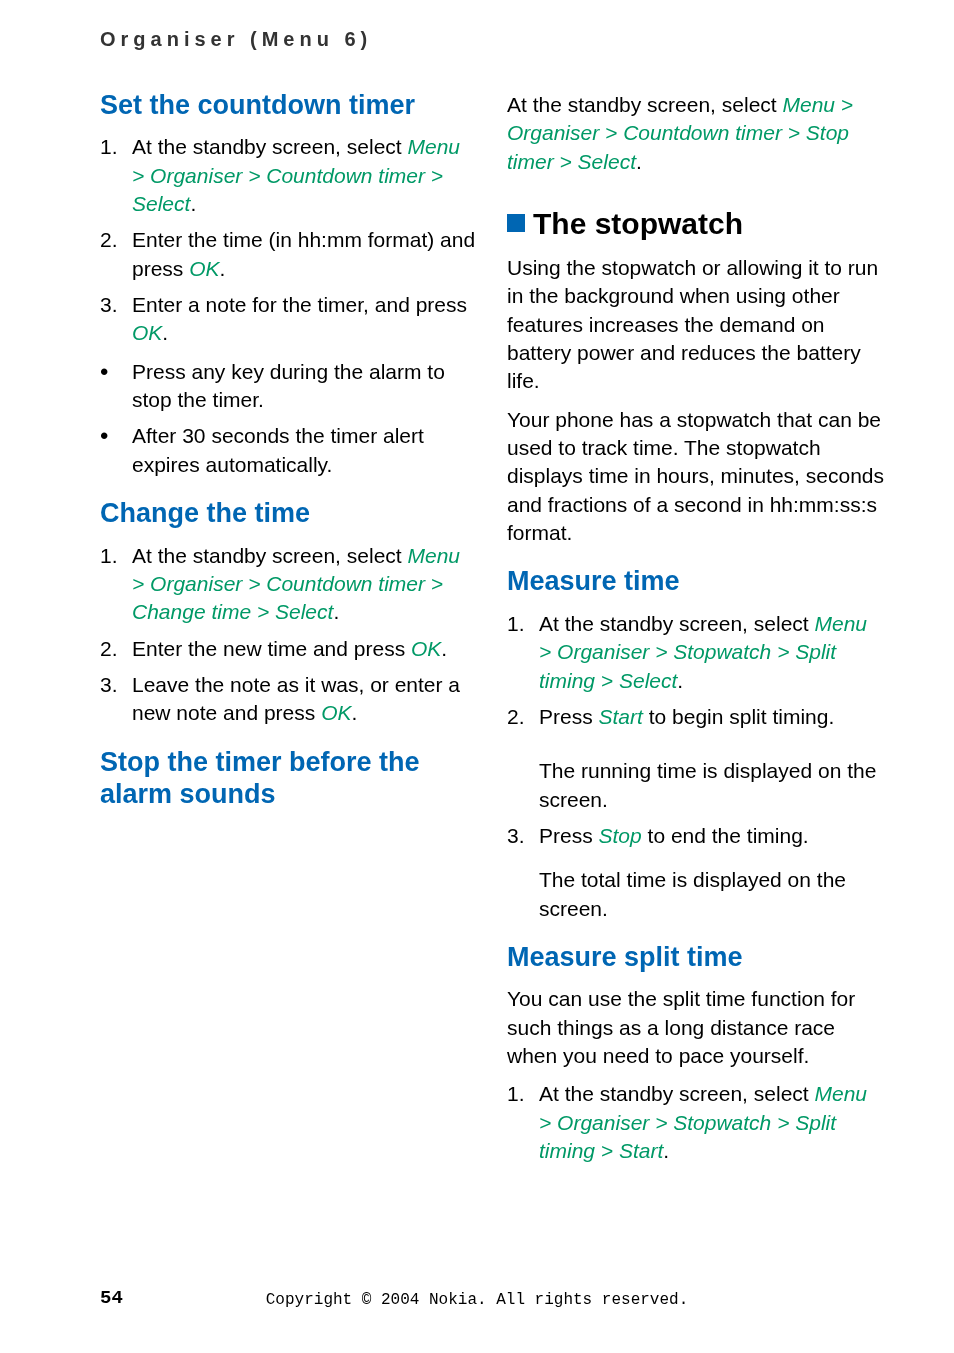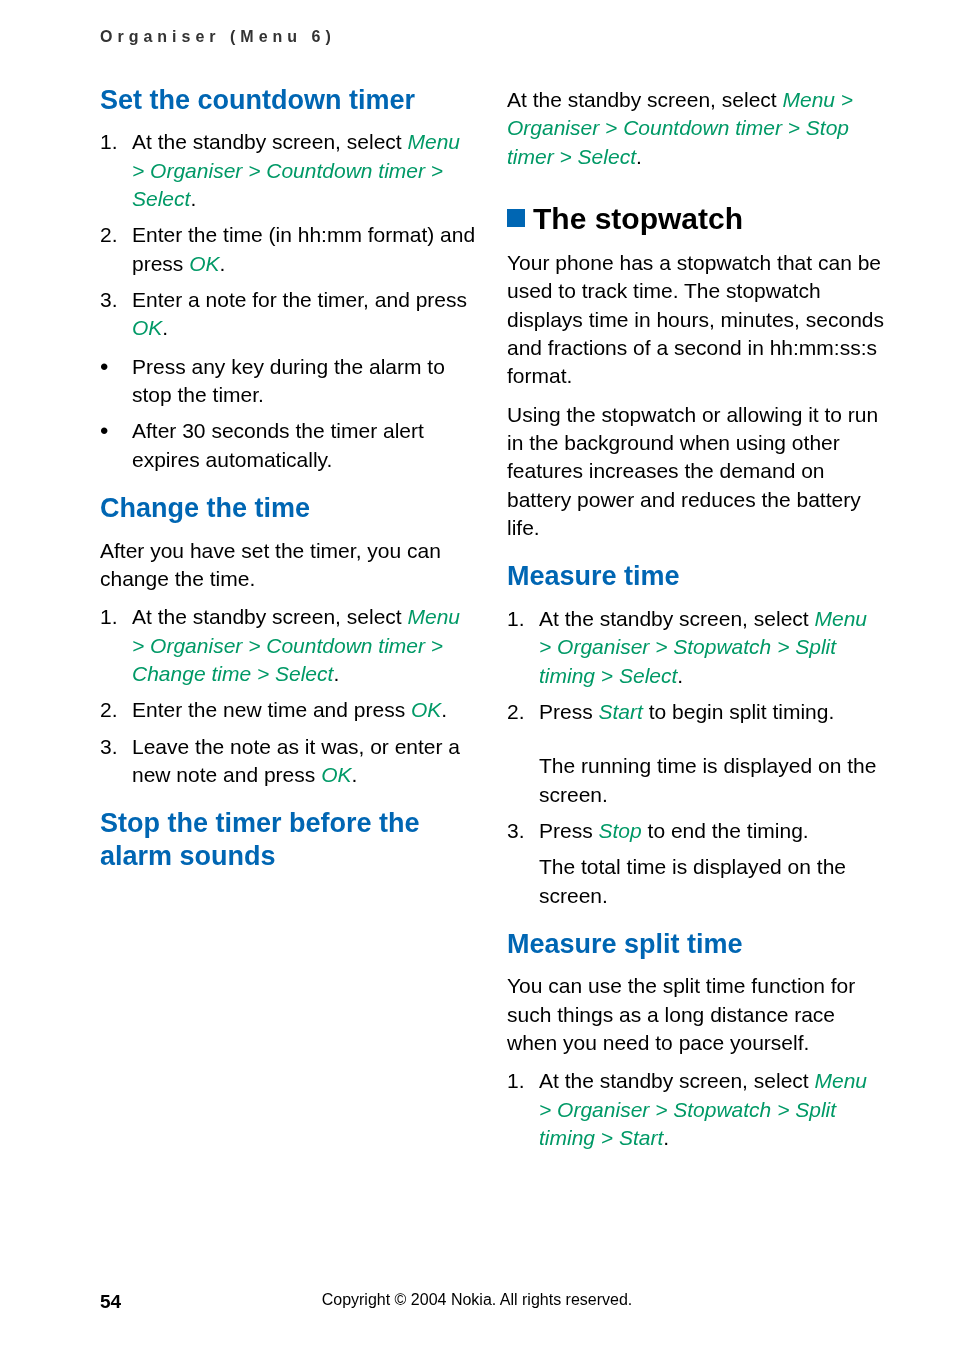--- a/index.html
+++ b/index.html
@@ -6,21 +6,21 @@
     body {
       width: 954px;
       height: 1353px;
       background: #fff;
       font-family: Arial, Helvetica, sans-serif;
       color: #000;
       position: relative;
     }
     .page-header {
       padding: 28px 0 0 100px;
-      font-size: 16px;
+      font-size: 20px;
       letter-spacing: 5px;
       font-weight: bold;
       color: #333;
     }
     .columns {
       display: flex;
       gap: 30px;
       padding: 20px 70px 0 100px;
     }
     .col { flex: 1; }
@@ -74,22 +74,23 @@
       height: 20px;
       vertical-align: middle;
       margin: 0 2px;
     }
     .footer {
       position: absolute;
       bottom: 44px;
       left: 0;
       width: 100%;
       display: flex;
-      align-items: flex-start;
+      align-items: flex-end;
       font-size: 16px;
+      font-family: Liberation Mono, monospace;
     }
     .footer .pnum {
       position:absolute;
       left: 100px;
       font-weight: bold;
       font-size: 19px;
     }
     .footer .copy {
       width: 100%;
       text-align: center;
@@ -133,21 +134,20 @@
         <div class="li-bullet">•</div>
         <div class="li-text">Press any key during the alarm to stop the timer.</div>
       </div>
       <div class="li">
         <div class="li-bullet">•</div>
         <div class="li-text">After 30 seconds the timer alert expires automatically.</div>
       </div>
     </div>
 
     <div class="h2">Change the time</div>
-    <div class="body">After you have set the timer, you can change the time.</div>
 
     <div class="ol">
       <div class="li">
         <div class="li-num">1.</div>
         <div class="li-text">
           <span>At the standby screen, select </span><span class="inline-italic">Menu &gt; Organiser &gt; Countdown timer &gt; Change time &gt; Select</span><span>.</span>
         </div>
       </div>
       <div class="li">
         <div class="li-num">2.</div>
@@ -170,22 +170,22 @@
   <div class="col">
 
     <div class="body" style="margin-top:20px">
       <span>At the standby screen, select </span><span class="inline-italic">Menu &gt; Organiser &gt; Countdown timer &gt; Stop timer &gt; Select</span><span>.</span>
     </div>
 
     <div class="h1-section">
       <span class="square"></span><span>The stopwatch</span>
     </div>
 
+    <div class="body">Using the stopwatch or allowing it to run in the background when using other features increases the demand on battery power and reduces the battery life.</div>
     <div class="body">Your phone has a stopwatch that can be used to track time. The stopwatch displays time in hours, minutes, seconds and fractions of a second in hh:mm:ss:s format.</div>
-    <div class="body">Using the stopwatch or allowing it to run in the background when using other features increases the demand on battery power and reduces the battery life.</div>
 
     <div class="h2">Measure time</div>
 
     <div class="ol">
       <div class="li">
         <div class="li-num">1.</div>
         <div class="li-text">
           <span>At the standby screen, select </span><span class="inline-italic">Menu &gt; Organiser &gt; Stopwatch &gt; Split timing &gt; Select</span><span>.</span>
         </div>
       </div>
@@ -193,21 +193,21 @@
         <div class="li-num">2.</div>
         <div class="li-text">
           <span>Press </span><span class="inline-italic">Start</span><span> to begin split timing.</span>
           <div style="margin-top:26px">The running time is displayed on the screen.</div>
         </div>
       </div>
       <div class="li">
         <div class="li-num">3.</div>
         <div class="li-text">
           <span>Press </span><span class="inline-italic">Stop</span><span> to end the timing.</span>
-          <div style="margin-top:8px">The total time is displayed on the screen.</div>
+          <div style="margin-top:16px">The total time is displayed on the screen.</div>
         </div>
       </div>
     </div>
 
     <div class="h2">Measure split time</div>
     <div class="body">You can use the split time function for such things as a long distance race when you need to pace yourself.</div>
 
     <div class="ol">
       <div class="li">
         <div class="li-num">1.</div>

